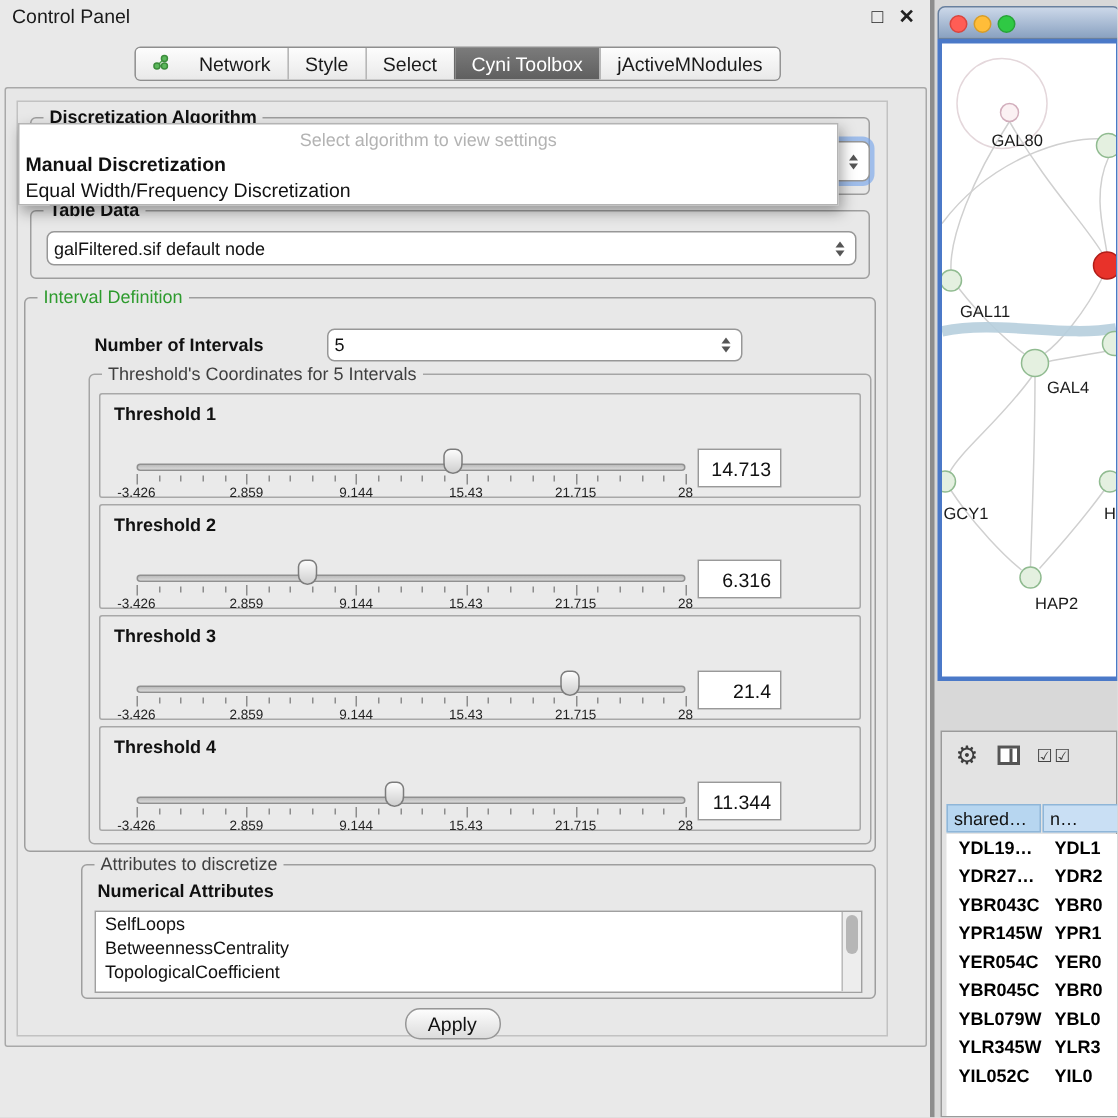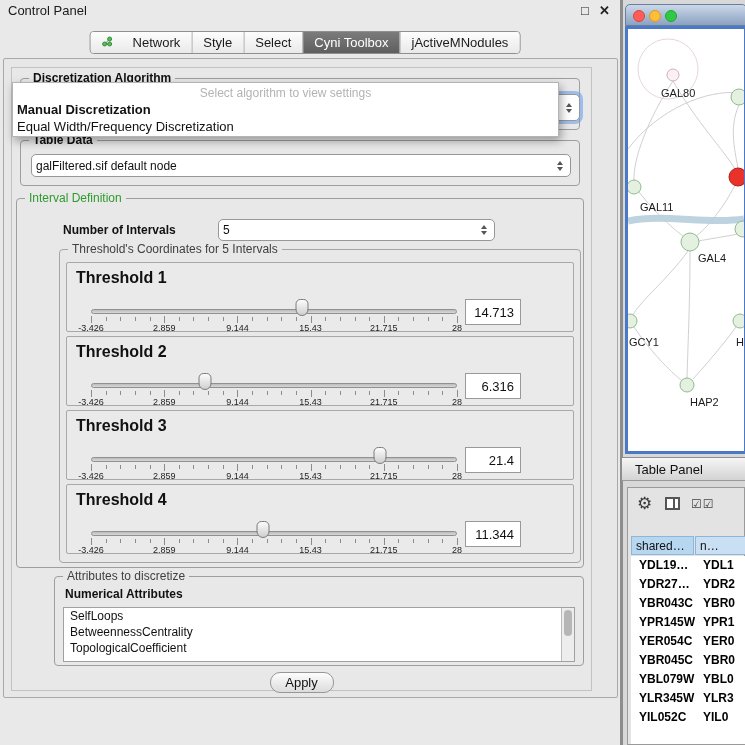--- a/index.html
+++ b/index.html
@@ -37,21 +37,21 @@
 #algo-combo-fragment{box-shadow:0 0 0 3px rgba(110,160,235,.6);z-index:5;}
 
 #algo-popup{position:absolute;left:0;top:14px;width:547px;height:55px;background:#fff;border:1px solid #b4b4b4;box-shadow:2px 4px 9px rgba(0,0,0,.35);z-index:40;padding-top:2px;}
 .pop-placeholder{height:16px;line-height:16px;text-align:center;color:#b3b3b3;font-size:12px;}
 .pop-opt{height:17px;line-height:17px;padding-left:4px;font-size:13px;color:#111;}
 .pop-opt.bold{font-weight:bold;}
 
 .bold-lbl{position:absolute;font-weight:bold;font-size:12px;color:#111;white-space:nowrap;}
 
 .th-panel{position:absolute;left:6px;width:508px;height:70px;border:1px solid #a8a8a8;background:#eaeaea;border-radius:2px;}
-.th-name{position:absolute;left:9px;top:6px;font-weight:bold;font-size:16px;}
+.th-name{position:absolute;left:9px;top:6px;font-weight:bold;font-size:12px;}
 .track{position:absolute;left:24px;top:46px;width:366px;height:5px;background:linear-gradient(#bcbcbc,#d8d8d8);border:1px solid #909090;border-radius:3px;}
 .thumb{position:absolute;top:36px;width:13px;height:17px;transform:translateX(-50%);background:linear-gradient(#fcfcfc,#cfcfcf);border:1px solid #7c7c7c;border-radius:6px 6px 8px 8px;z-index:2;}
 .ticks{position:absolute;left:24px;top:53px;width:366px;height:8px;}
 .tick{position:absolute;top:1px;width:1px;height:4px;background:#8c8c8c;}
 .tick.major{height:7px;top:0;}
 .scale{position:absolute;left:24px;top:60px;width:366px;height:10px;font-size:9px;color:#222;}
 .scale span{position:absolute;transform:translateX(-50%);white-space:nowrap;}
 .val{position:absolute;left:398px;top:36px;width:56px;height:26px;background:#fff;border:1px solid #999;font-size:13px;display:flex;align-items:center;justify-content:flex-end;padding-right:6px;}
 
 .listbox{position:absolute;background:#fff;border:1px solid #a0a0a0;overflow:hidden;}
@@ -410,23 +410,20 @@
               <text x="70" y="233" class="netlabel">GAL4</text>
               <text x="1" y="317" class="netlabel">GCY1</text>
               <text x="108" y="317" class="netlabel">H</text>
               <text x="62" y="377" class="netlabel">HAP2</text>
             </g>
         </svg>
       </div>
     </div>
   </div>
 
-  <div id="tablepanel-bar">
-    <span>Table Panel</span>
-  </div>
 
   <div id="table-window">
     <span id="gear">⚙</span>
     <span id="colicon">
         <div></div>
       </span>
     <span id="checks">☑☑</span>
     <div id="thead">
         <div class="hcell c0">shared…</div>
         <div class="hcell c1">n…</div>

